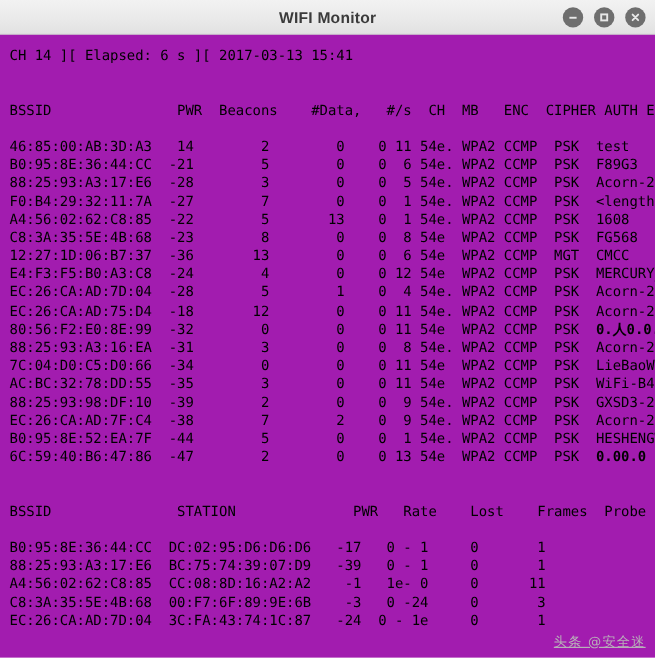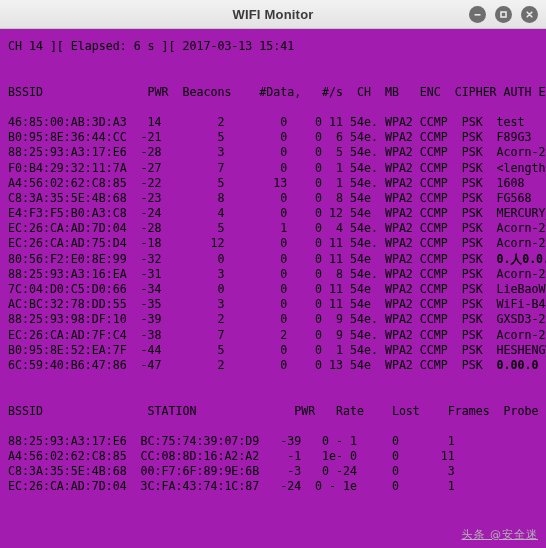--- a/index.html
+++ b/index.html
@@ -133,39 +133,41 @@
 
     <div class="line hdr">BSSID               PWR  Beacons    #Data,   #/s  CH  MB   ENC  CIPHER AUTH ESSID</div>
     <div class="blank"></div>
     <div id="ap-rows">
         <div class="line"><span>46:85:00:AB:3D:A3   14        2        0    0 11 54e. WPA2 CCMP  PSK  </span><span>test</span></div>
         <div class="line"><span>B0:95:8E:36:44:CC  -21        5        0    0  6 54e. WPA2 CCMP  PSK  </span><span>F89G3</span></div>
         <div class="line"><span>88:25:93:A3:17:E6  -28        3        0    0  5 54e. WPA2 CCMP  PSK  </span><span>Acorn-2G</span></div>
         <div class="line"><span>F0:B4:29:32:11:7A  -27        7        0    0  1 54e. WPA2 CCMP  PSK  </span><span>&lt;length:  0&gt;</span></div>
         <div class="line"><span>A4:56:02:62:C8:85  -22        5       13    0  1 54e. WPA2 CCMP  PSK  </span><span>1608</span></div>
         <div class="line"><span>C8:3A:35:5E:4B:68  -23        8        0    0  8 54e  WPA2 CCMP  PSK  </span><span>FG568</span></div>
+        <div class="line"><span>12:27:1D:06:B7:37  -36       13        0    0  6 54e  WPA2 CCMP  MGT  </span><span>CMCC</span></div>
         <div class="line"><span>E4:F3:F5:B0:A3:C8  -24        4        0    0 12 54e  WPA2 CCMP  PSK  </span><span>MERCURY_A3C8</span></div>
         <div class="line"><span>EC:26:CA:AD:7D:04  -28        5        1    0  4 54e. WPA2 CCMP  PSK  </span><span>Acorn-2G</span></div>
         <div class="line"><span>EC:26:CA:AD:75:D4  -18       12        0    0 11 54e. WPA2 CCMP  PSK  </span><span>Acorn-2G</span></div>
         <div class="line"><span>80:56:F2:E0:8E:99  -32        0        0    0 11 54e  WPA2 CCMP  PSK  </span><span class="garbled">0.人0.0.0</span></div>
         <div class="line"><span>88:25:93:A3:16:EA  -31        3        0    0  8 54e. WPA2 CCMP  PSK  </span><span>Acorn-2G</span></div>
         <div class="line"><span>7C:04:D0:C5:D0:66  -34        0        0    0 11 54e  WPA2 CCMP  PSK  </span><span>LieBaoWiFi125</span></div>
         <div class="line"><span>AC:BC:32:78:DD:55  -35        3        0    0 11 54e  WPA2 CCMP  PSK  </span><span>WiFi-B4</span></div>
         <div class="line"><span>88:25:93:98:DF:10  -39        2        0    0  9 54e. WPA2 CCMP  PSK  </span><span>GXSD3-2.4</span></div>
         <div class="line"><span>EC:26:CA:AD:7F:C4  -38        7        2    0  9 54e. WPA2 CCMP  PSK  </span><span>Acorn-2G</span></div>
         <div class="line"><span>B0:95:8E:52:EA:7F  -44        5        0    0  1 54e. WPA2 CCMP  PSK  </span><span>HESHENGWANG</span></div>
         <div class="line"><span>6C:59:40:B6:47:86  -47        2        0    0 13 54e  WPA2 CCMP  PSK  </span><span class="garbled">0.00.0</span></div>
       </div>
 
     <div class="blank"></div>
     <div class="blank"></div>
 
     <div class="line hdr">BSSID               STATION              PWR   Rate    Lost    Frames  Probe</div>
     <div class="blank"></div>
     <div id="st-rows">
+        <div class="line">B0:95:8E:36:44:CC  DC:02:95:D6:D6:D6   -17   0 - 1     0       1   </div>
         <div class="line">88:25:93:A3:17:E6  BC:75:74:39:07:D9   -39   0 - 1     0       1   </div>
         <div class="line">A4:56:02:62:C8:85  CC:08:8D:16:A2:A2    -1   1e- 0     0      11   </div>
         <div class="line">C8:3A:35:5E:4B:68  00:F7:6F:89:9E:6B    -3   0 -24     0       3   </div>
         <div class="line">EC:26:CA:AD:7D:04  3C:FA:43:74:1C:87   -24  0 - 1e     0       1   </div>
       </div>
 
     <div class="watermark">头条 @安全迷</div>
   </div>
 </div>
 

